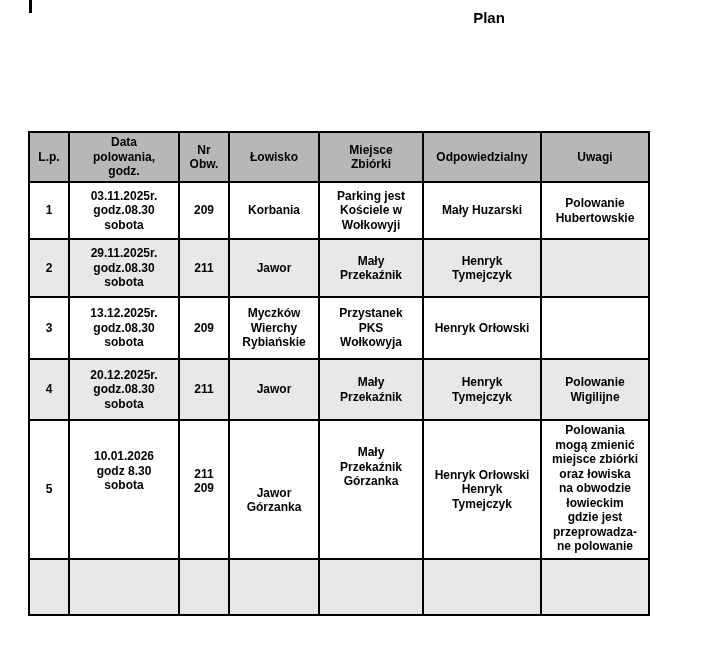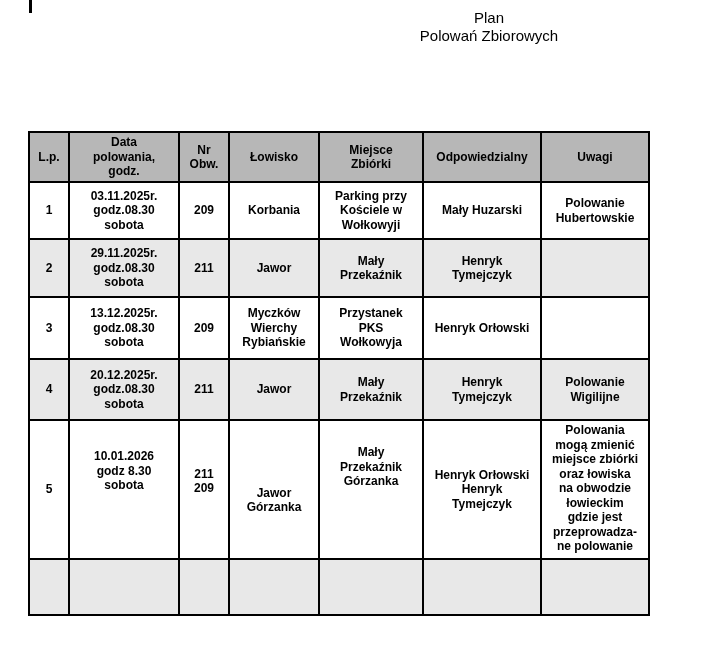--- a/index.html
+++ b/index.html
@@ -4,21 +4,21 @@
 <style>
   html,body{margin:0;padding:0;}
   body{
     width:703px;height:655px;background:#ffffff;
     font-family:"Liberation Sans","DejaVu Sans",sans-serif;
     color:#000;overflow:hidden;position:relative;
   }
   .scan-mark{position:absolute;left:29px;top:0;width:3px;height:13px;background:#000;}
   .title-block{
     position:absolute;left:283px;top:9px;width:412px;
-    text-align:center;font-weight:normal;font-size:15px;line-height:18px;
+    text-align:center;font-weight:bold;font-size:15px;line-height:18px;
     white-space:nowrap;
   }
   table.plan{
     position:absolute;left:28px;top:131px;width:620px;
     border-collapse:collapse;table-layout:fixed;
     font-weight:bold;font-size:12px;line-height:14.5px;
   }
   table.plan th,table.plan td{
     border:2px solid #000;
     text-align:center;vertical-align:middle;
@@ -44,21 +44,20 @@
   col.c1{width:40px;} col.c2{width:110px;} col.c3{width:50px;}
   col.c4{width:90px;} col.c5{width:104px;} col.c6{width:118px;} col.c7{width:108px;}
 </style>
 </head>
 <body>
 
 <div class="scan-mark"></div>
 
 <div class="title-block">
   <div>Plan</div>
-  <div>Polowań Zbiorowych</div>
 </div>
 
 <table class="plan">
   <colgroup>
     <col class="c1">
       <col class="c2">
       <col class="c3">
       <col class="c4">
     <col class="c5">
       <col class="c6">
@@ -80,21 +79,21 @@
     </tr>
   </thead>
   <tbody>
     <tr>
       <td>1</td>
       <td>03.11.2025r.
 godz.08.30
 sobota</td>
       <td>209</td>
       <td>Korbania</td>
-      <td>Parking przy
+      <td>Parking jest
 Kościele w
 Wołkowyji</td>
       <td>Mały Huzarski</td>
       <td>Polowanie
 Hubertowskie</td>
     </tr>
     <tr>
       <td>2</td>
       <td>29.11.2025r.
 godz.08.30

